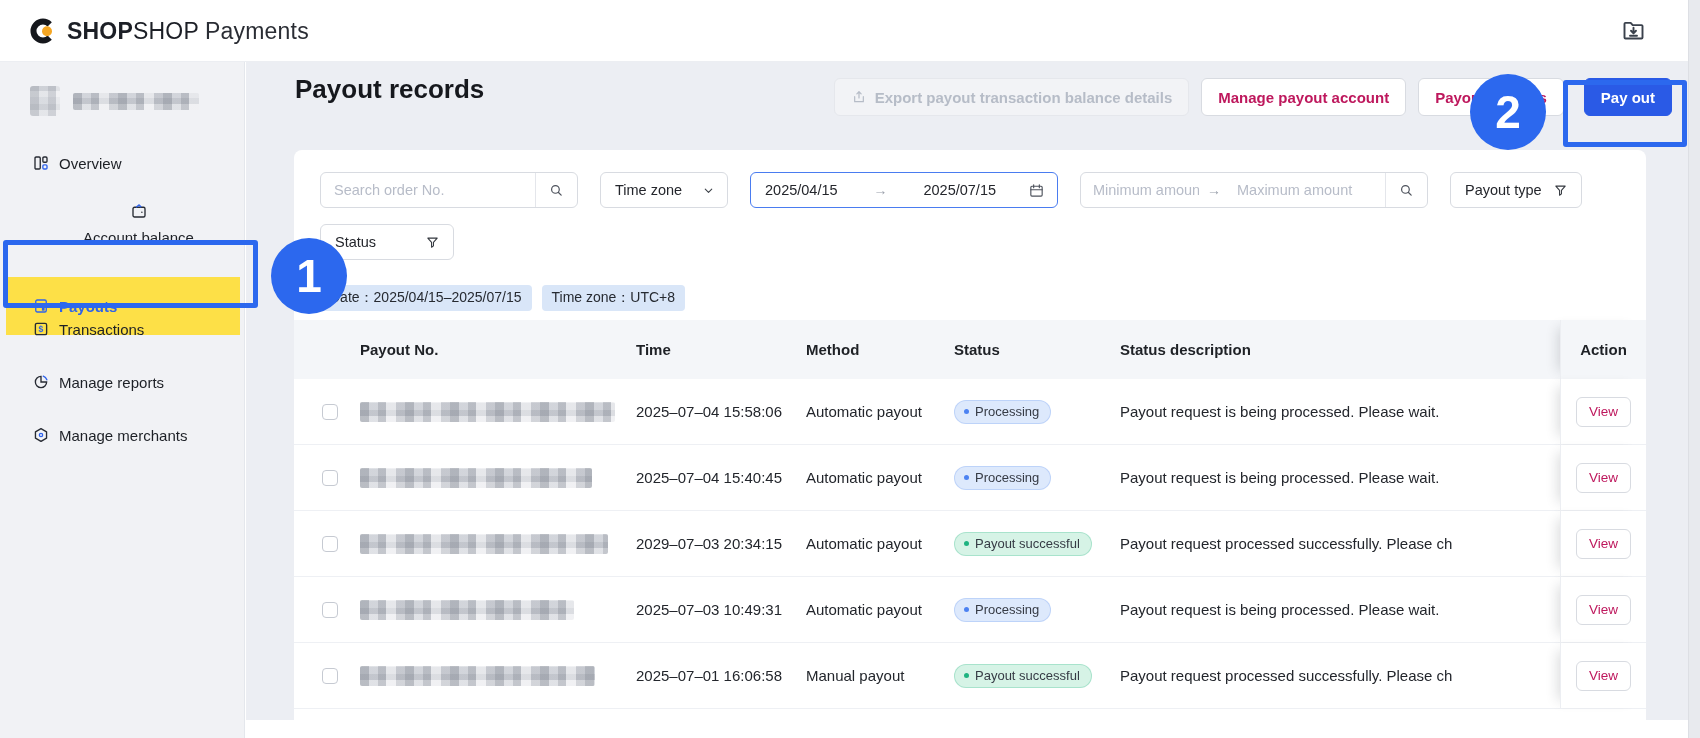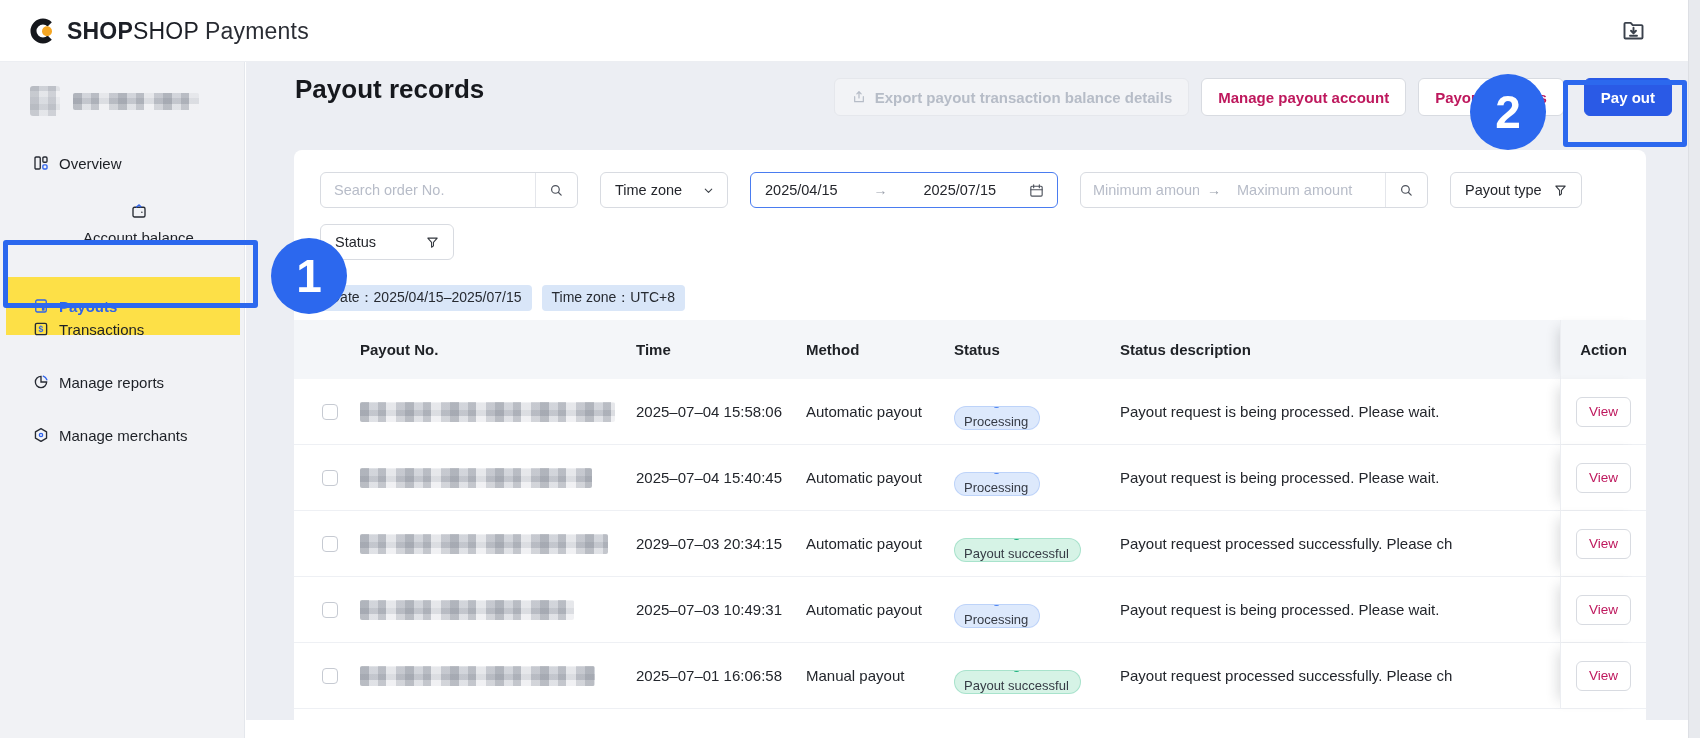--- a/index.html
+++ b/index.html
@@ -87,21 +87,21 @@
   .blur-line { display:block; height:20px; border-radius:2px; }
   .c-time { width:170px; padding-left:8px; }
   .c-method { width:148px; padding-left:8px; }
   .c-status { width:166px; padding-left:8px; }
   .c-desc { flex:1; min-width:0; padding-left:8px; white-space:nowrap; overflow:hidden; }
   .c-action { width:86px; align-self:stretch; display:flex; align-items:center; justify-content:center;
               background:#fff; border-left:1px solid #eceef2;
               box-shadow:-10px 0 12px -8px rgba(25,30,40,.16); }
   .thead .c-action { background:#f4f6f9; }
   .badge { display:inline-flex; align-items:center; gap:6px; height:24px; padding:0 11px 0 9px;
-           border-radius:999px; font-size:13px; color:#363b45;flex-direction:column; }
+           border-radius:999px; font-size:13px; color:#363b45; }
   .badge .dot { width:5px; height:5px; border-radius:50%; }
   .badge[data-status="processing"] { background:#dde9fc; border:1px solid rgba(76,130,242,.22); }
   .badge[data-status="processing"] .dot { background:#4c82f2; }
   .badge[data-status="success"] { background:#d6f3e6; border:1px solid rgba(31,179,128,.25); }
   .badge[data-status="success"] .dot { background:#1fb380; }
   .view-btn { height:30px; padding:0 12px; font-size:13.5px; font-weight:500; border-radius:6px; }
   
   .scroll-strip { position:absolute; right:0; top:0; width:12px; height:738px; background:#e8eaee;
                   border-left:1px solid #dddfe4; z-index:8; }
   

